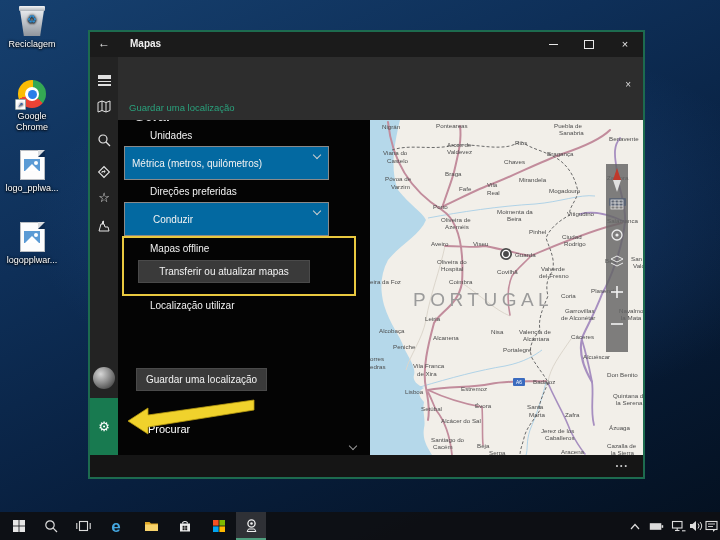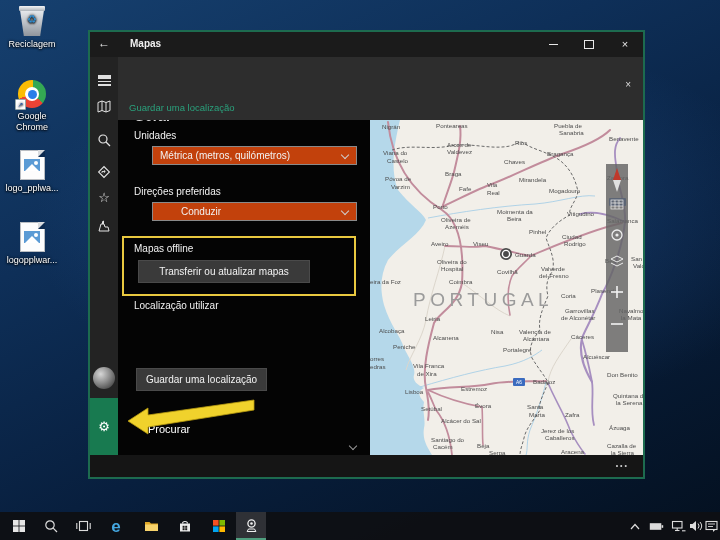--- a/index.html
+++ b/index.html
@@ -53,23 +53,23 @@
   .gear-cell{position:absolute;left:0;top:341px;width:28px;height:57px;background:#187a50;
     display:flex;align-items:center;justify-content:center;color:#fff;font-size:13px;}
   .banner{position:absolute;left:28px;top:25px;width:525px;height:63px;background:#2d2d2d;}
   .banner-msg{position:absolute;left:11px;top:7px;width:470px;font-size:9.5px;line-height:13px;color:#eaeaea;}
   .banner-close{position:absolute;right:12px;top:22px;font-size:10px;color:#dcdcdc;}
   .banner-link{position:absolute;left:11px;bottom:7px;font-size:9.5px;color:#2aa17c;}
   
   .panel{position:absolute;left:28px;top:88px;width:252px;height:335px;background:#040404;color:#fff;}
   .clip-heading{position:absolute;left:16px;top:0;width:120px;height:5px;overflow:hidden;}
   .clip-heading span{display:block;margin-top:-12px;font-size:14px;font-weight:bold;color:#ddd;}
-  .fld-label{position:absolute;left:16px;font-size:10px;color:#f2f2f2;}
-  .select{position:absolute;left:34px;width:205px;height:19px;box-sizing:border-box;border:1px solid #8a8a8a;
-    background:#c2410c;display:flex;align-items:center;padding:0 7px;font-size:10px;color:#f2f2f2;}
+  .fld-label{position:absolute;left:32px;font-size:10px;color:#f2f2f2;}
+  .select{position:absolute;left:6px;width:205px;height:34px;box-sizing:border-box;border:1px solid #8a8a8a;
+    background:#0369a1;display:flex;align-items:center;padding:0 7px;font-size:10px;color:#f2f2f2;}
   .select .chev{position:absolute;right:8px;top:5px;width:5px;height:5px;border-right:1.3px solid #cfcfcf;
     border-bottom:1.3px solid #cfcfcf;transform:rotate(45deg);}
   .hl-box{position:absolute;left:4px;top:116px;width:234px;height:60px;border:2px solid #e9c83f;box-sizing:border-box;}
   .btn{position:absolute;background:#3a3a3a;color:#f2f2f2;font-size:10px;display:flex;align-items:center;
     justify-content:center;border:1px solid #4a4a4a;box-sizing:border-box;}
   .desc{position:absolute;left:20px;top:196px;width:208px;font-size:10px;line-height:14.5px;color:#c8c8c8;}
   .procurar{position:absolute;left:30px;top:303px;font-size:11px;color:#fff;}
   .scroll-chev{position:absolute;right:14px;bottom:6px;width:5px;height:5px;border-right:1.3px solid #999;
     border-bottom:1.3px solid #999;transform:rotate(45deg);}
   

